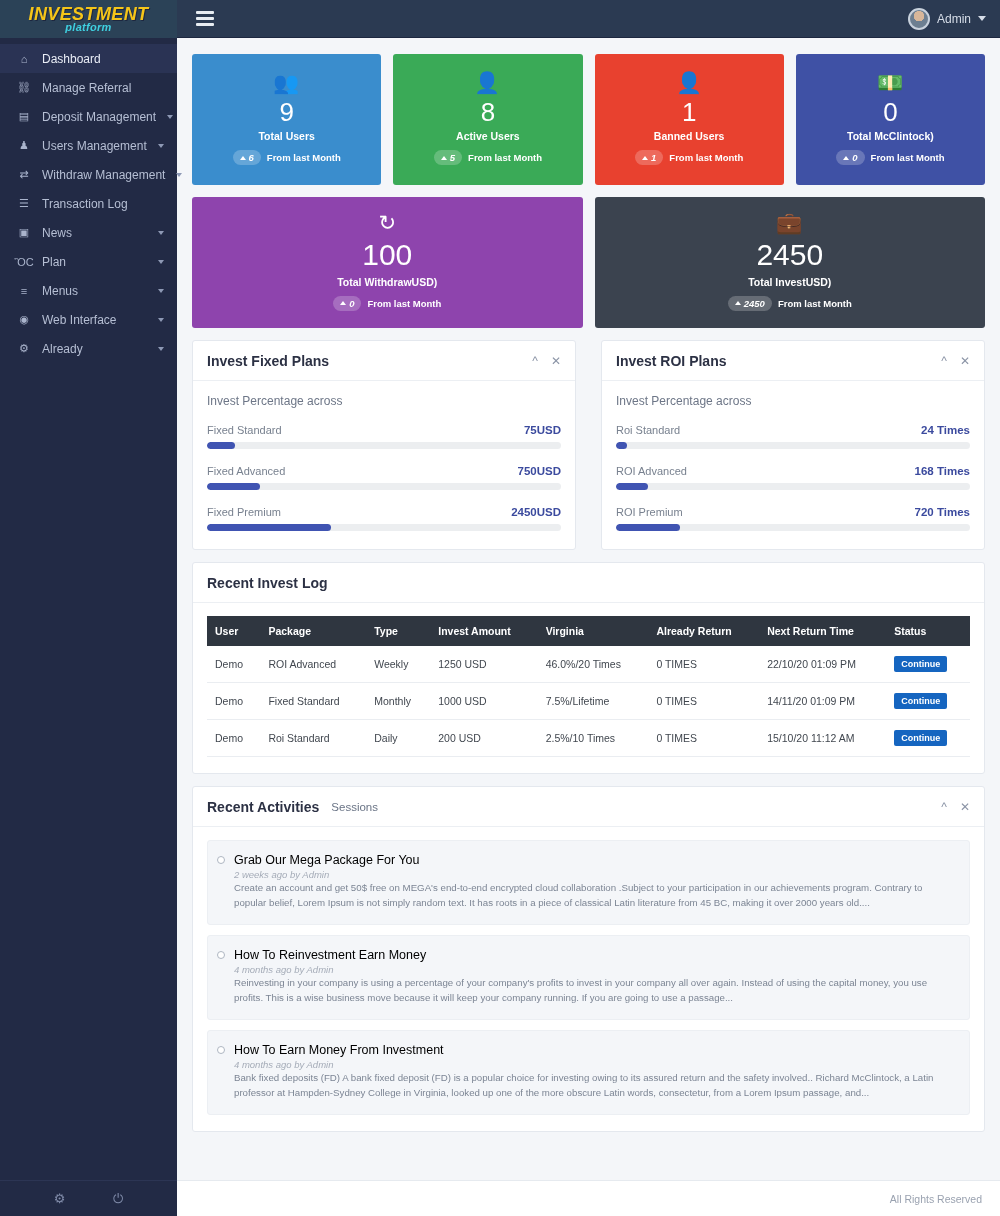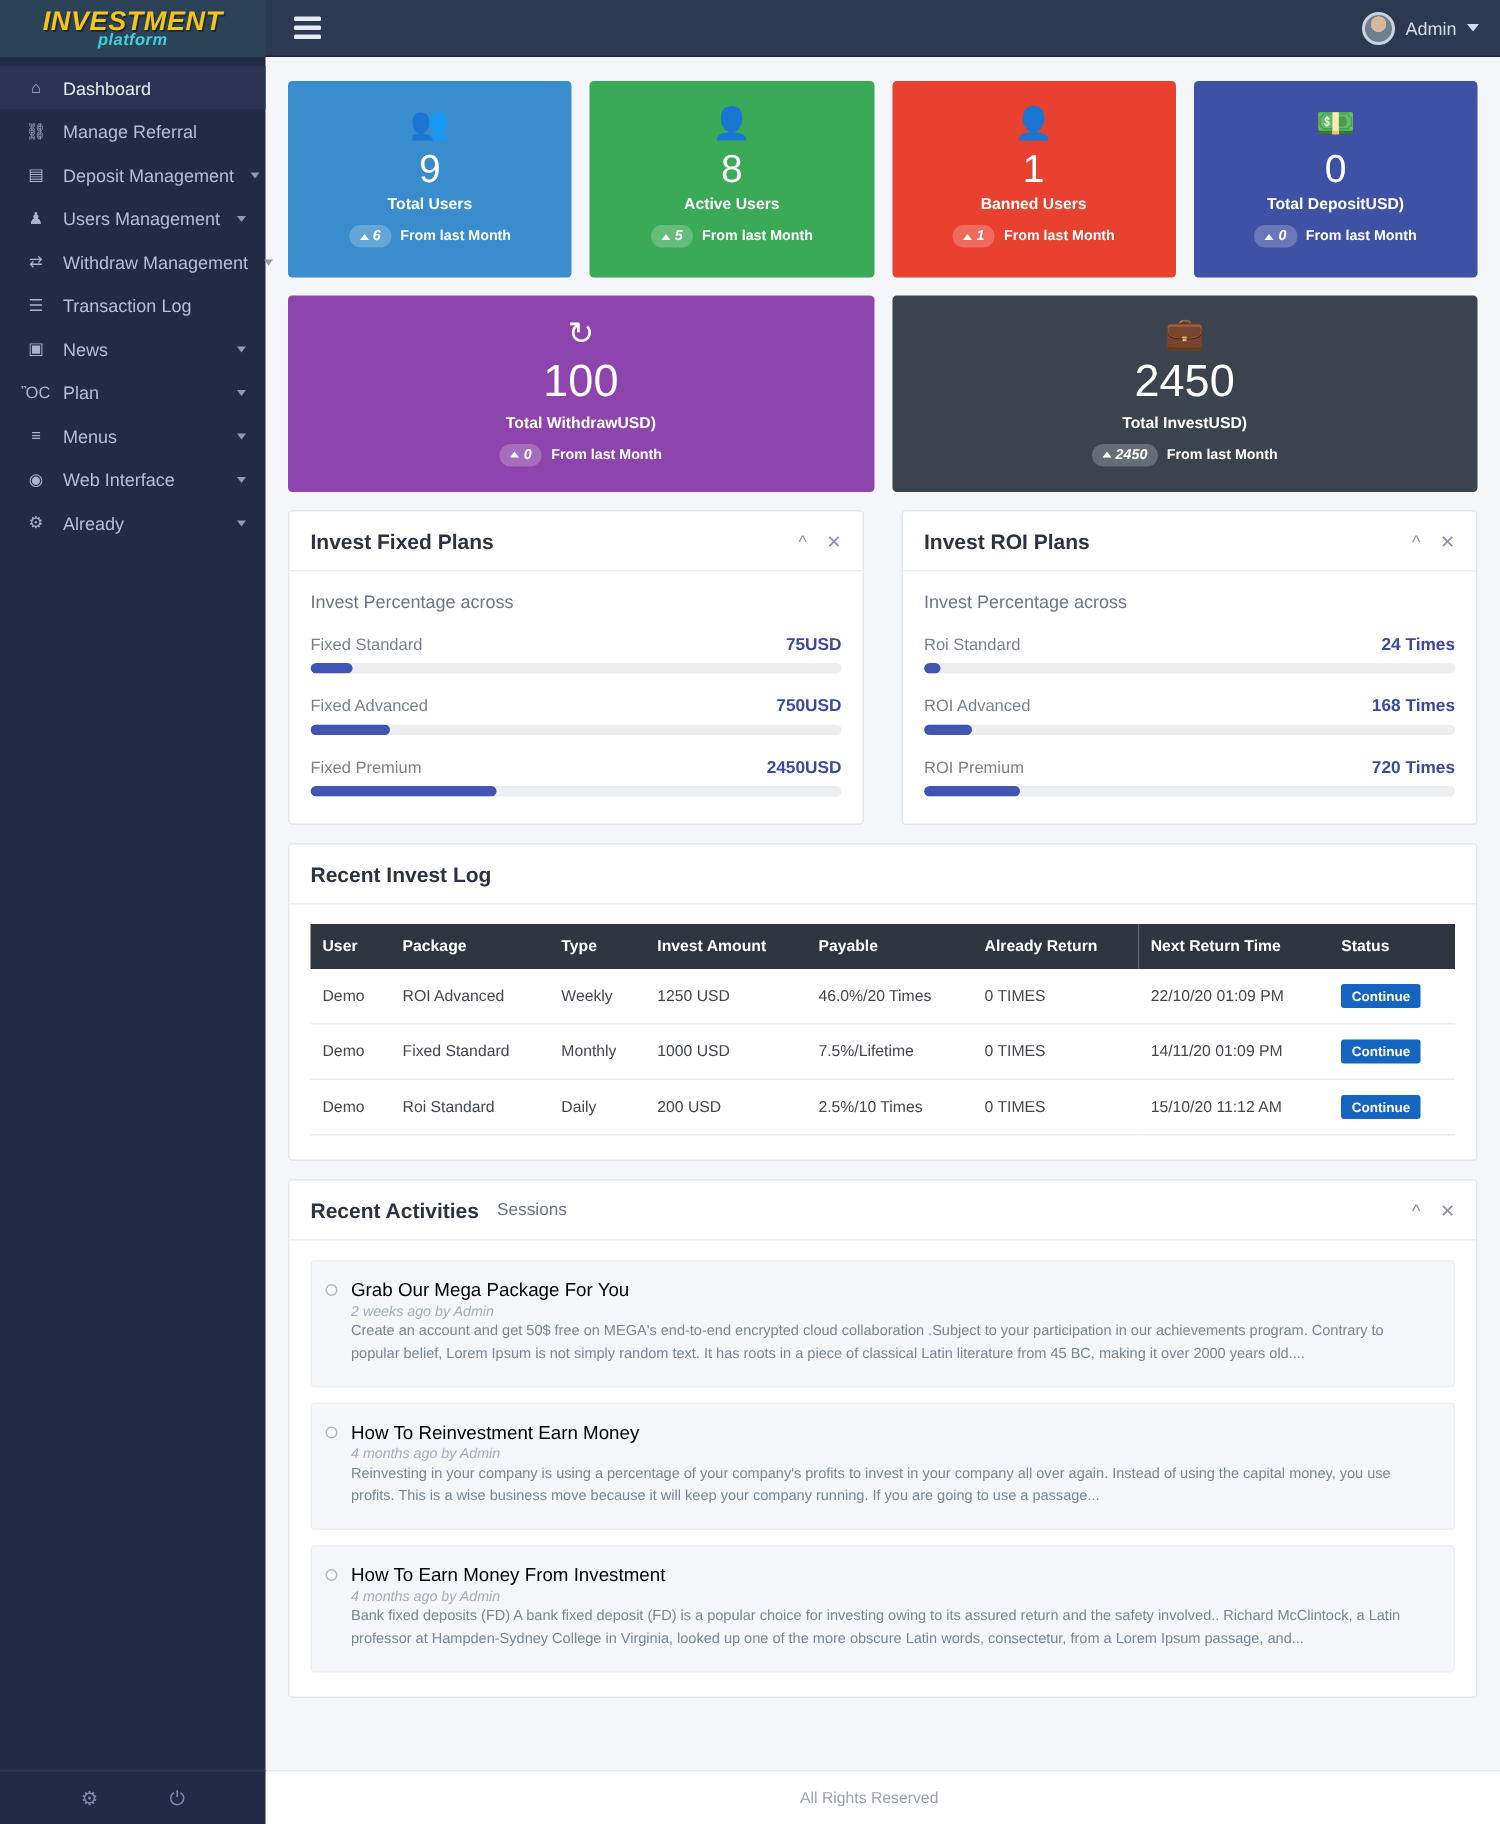--- a/index.html
+++ b/index.html
@@ -167,21 +167,21 @@
   }
   .act-title { font-size: 12.5px; color: #000000; margin-bottom: 2px; }
   .act-meta { font-size: 9.5px; font-style: italic; color: #a5acb8; }
   .act-text { font-size: 9.7px; color: #7c8594; line-height: 1.55; margin-top: 0; }
 
   
   .footer {
     position: absolute; bottom: 0; left: 177px;
     width: 823px; height: 36px; background: #fff;
     border-top: 1px solid #e6eaef; display: flex;
-    align-items: center; justify-content: center; padding-right: 18px;
+    align-items: center; justify-content: flex-end; padding-right: 18px;
   }
   .footer span { font-size: 10.5px; color: #9aa2b0; }
 </style>
 </head>
 <body>
 
 <div class="topbar">
   <div class="logo-zone">
     <div class="logo-main">INVESTMENT</div>
     <div class="logo-sub">platform</div>
@@ -294,21 +294,21 @@
           <div class="stat-badge">
             <span class="up-arrow"></span>
             <span>1</span>
           </div>
           <div class="stat-from">From last Month</div>
         </div>
       </div>
       <div class="stat-card" style="background: rgb(63, 81, 165);">
         <div class="stat-ico">💵</div>
         <div class="stat-num">0</div>
-        <div class="stat-label">Total DepositUSD)</div>
+        <div class="stat-label">Total McClintock)</div>
         <div class="stat-foot">
           <div class="stat-badge">
             <span class="up-arrow"></span>
             <span>0</span>
           </div>
           <div class="stat-from">From last Month</div>
         </div>
       </div>
     </div>
   <div class="stat-row wide" id="stat-row-wide">
@@ -430,21 +430,21 @@
       <div class="panel-title">Recent Invest Log</div>
     </div>
     <div class="tbl-wrap">
       <table>
         <thead>
             <tr id="tbl-head">
               <th>User</th>
               <th>Package</th>
               <th>Type</th>
               <th>Invest Amount</th>
-              <th>Payable</th>
+              <th>Virginia</th>
               <th>Already Return</th>
               <th>Next Return Time</th>
               <th>Status</th>
             </tr>
           </thead>
         <tbody id="tbl-body">
             <tr>
               <td>Demo</td>
               <td>ROI Advanced</td>
               <td>Weekly</td>

